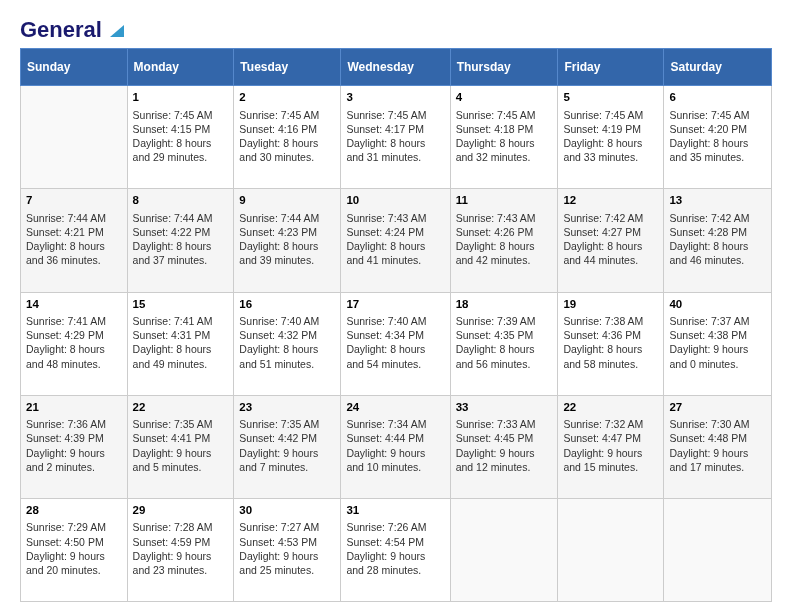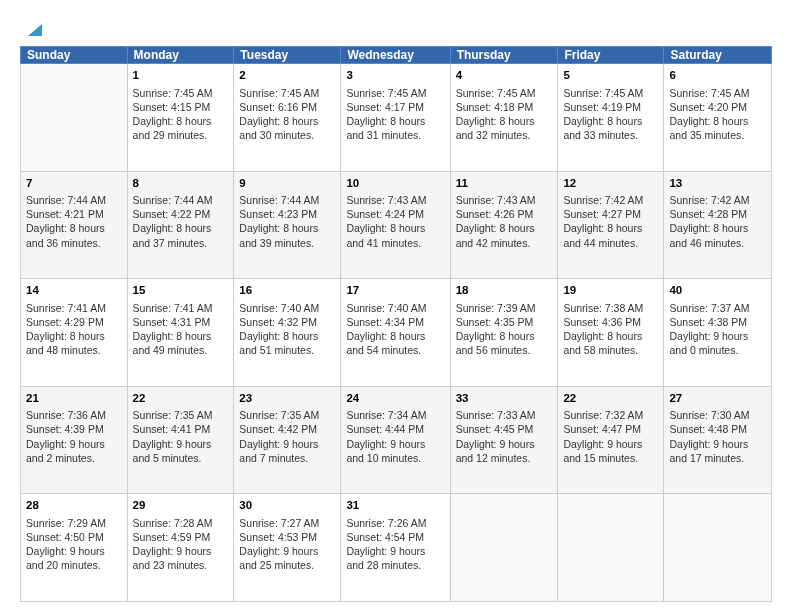--- a/index.html
+++ b/index.html
@@ -53,21 +53,21 @@
     .calendar {
       flex: 1;
       border-collapse: collapse;
       width: 100%;
       font-size: 10.5px;
     }
     .calendar th {
       background: #3366aa;
       color: #fff;
       text-align: left;
-      padding: 1px 6px;
+      padding: 11px 6px;
       font-size: 12px;
       font-weight: bold;
       border: 1px solid #5588cc;
     }
     .calendar td {
       border: 1px solid #cccccc;
       vertical-align: top;
       padding: 4px 5px;
       width: 113px;
       background: #fff;
@@ -89,20 +89,21 @@
       background: #f9f9f9;
     }
   </style>
 </head>
 <body>
 
 <div class="page">
   <div class="header">
     <div class="logo">
       <div style="display:flex;align-items:center;">
+        <span class="logo-text">General</span>
         <svg width="22" height="22" viewBox="0 0 22 22" style="margin-left:2px;">
           <polygon points="6,18 20,6 20,18" fill="#3399cc"></polygon>
         </svg>
       </div>
       <span class="logo-text logo-blue" style="margin-top:-4px;"></span>
     </div>
     <div class="title-block">
       <div class="main-title"></div>
       <div class="subtitle"></div>
     </div>
@@ -119,21 +120,21 @@
           <th>Thursday</th>
           <th>Friday</th>
           <th>Saturday</th>
         </tr>
     </thead>
     <tbody id="calendar-body">
 
     <tr>
           <td class="empty"></td>
           <td><span class="day-num">1</span><span class="day-info">Sunrise: 7:45 AM</span><br><span class="day-info">Sunset: 4:15 PM</span><br><span class="day-info">Daylight: 8 hours and 29 minutes.</span></td>
-          <td><span class="day-num">2</span><span class="day-info">Sunrise: 7:45 AM</span><br><span class="day-info">Sunset: 6:16 PM</span><br><span class="day-info">Daylight: 8 hours and 30 minutes.</span></td>
+          <td><span class="day-num">2</span><span class="day-info">Sunrise: 7:45 AM</span><br><span class="day-info">Sunset: 4:16 PM</span><br><span class="day-info">Daylight: 8 hours and 30 minutes.</span></td>
           <td><span class="day-num">3</span><span class="day-info">Sunrise: 7:45 AM</span><br><span class="day-info">Sunset: 4:17 PM</span><br><span class="day-info">Daylight: 8 hours and 31 minutes.</span></td>
           <td><span class="day-num">4</span><span class="day-info">Sunrise: 7:45 AM</span><br><span class="day-info">Sunset: 4:18 PM</span><br><span class="day-info">Daylight: 8 hours and 32 minutes.</span></td>
           <td><span class="day-num">5</span><span class="day-info">Sunrise: 7:45 AM</span><br><span class="day-info">Sunset: 4:19 PM</span><br><span class="day-info">Daylight: 8 hours and 33 minutes.</span></td>
           <td><span class="day-num">6</span><span class="day-info">Sunrise: 7:45 AM</span><br><span class="day-info">Sunset: 4:20 PM</span><br><span class="day-info">Daylight: 8 hours and 35 minutes.</span></td>
         </tr>
         <tr>
           <td><span class="day-num">7</span><span class="day-info">Sunrise: 7:44 AM</span><br><span class="day-info">Sunset: 4:21 PM</span><br><span class="day-info">Daylight: 8 hours and 36 minutes.</span></td>
           <td><span class="day-num">8</span><span class="day-info">Sunrise: 7:44 AM</span><br><span class="day-info">Sunset: 4:22 PM</span><br><span class="day-info">Daylight: 8 hours and 37 minutes.</span></td>
           <td><span class="day-num">9</span><span class="day-info">Sunrise: 7:44 AM</span><br><span class="day-info">Sunset: 4:23 PM</span><br><span class="day-info">Daylight: 8 hours and 39 minutes.</span></td>
           <td><span class="day-num">10</span><span class="day-info">Sunrise: 7:43 AM</span><br><span class="day-info">Sunset: 4:24 PM</span><br><span class="day-info">Daylight: 8 hours and 41 minutes.</span></td>

